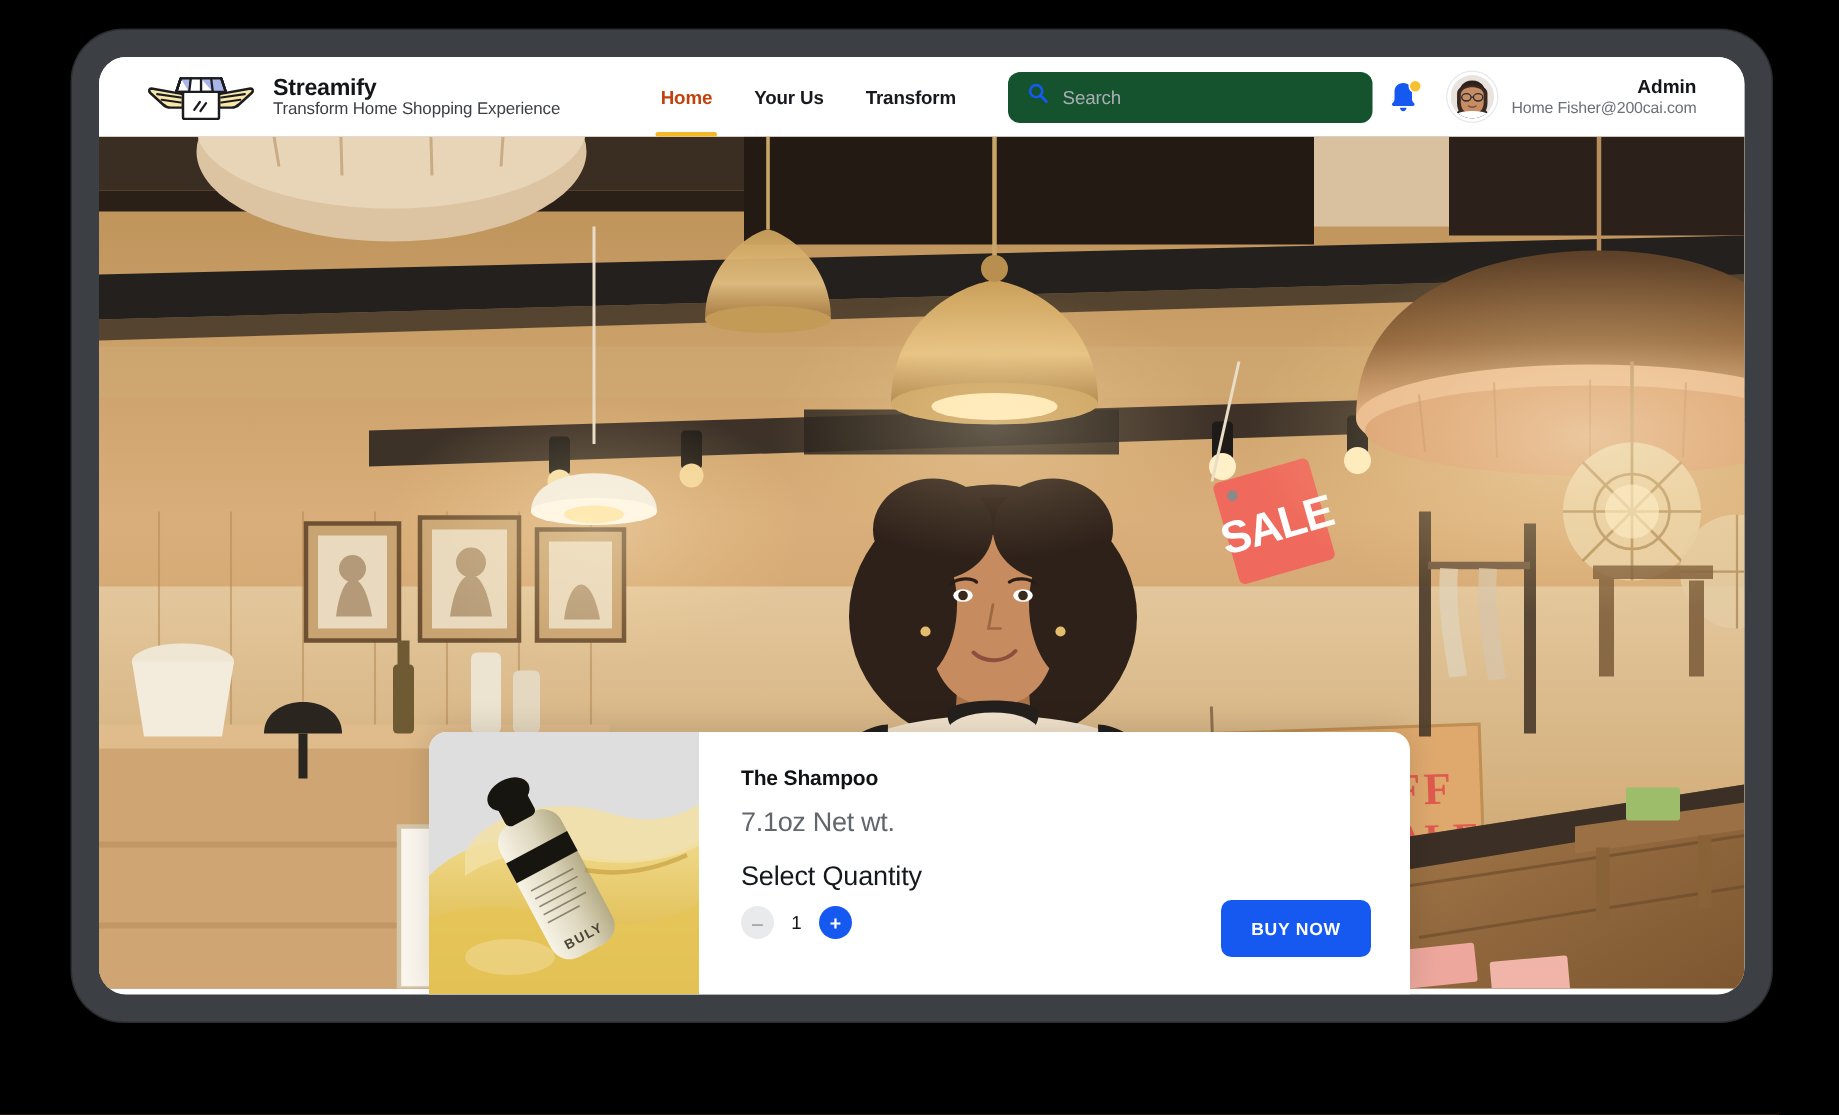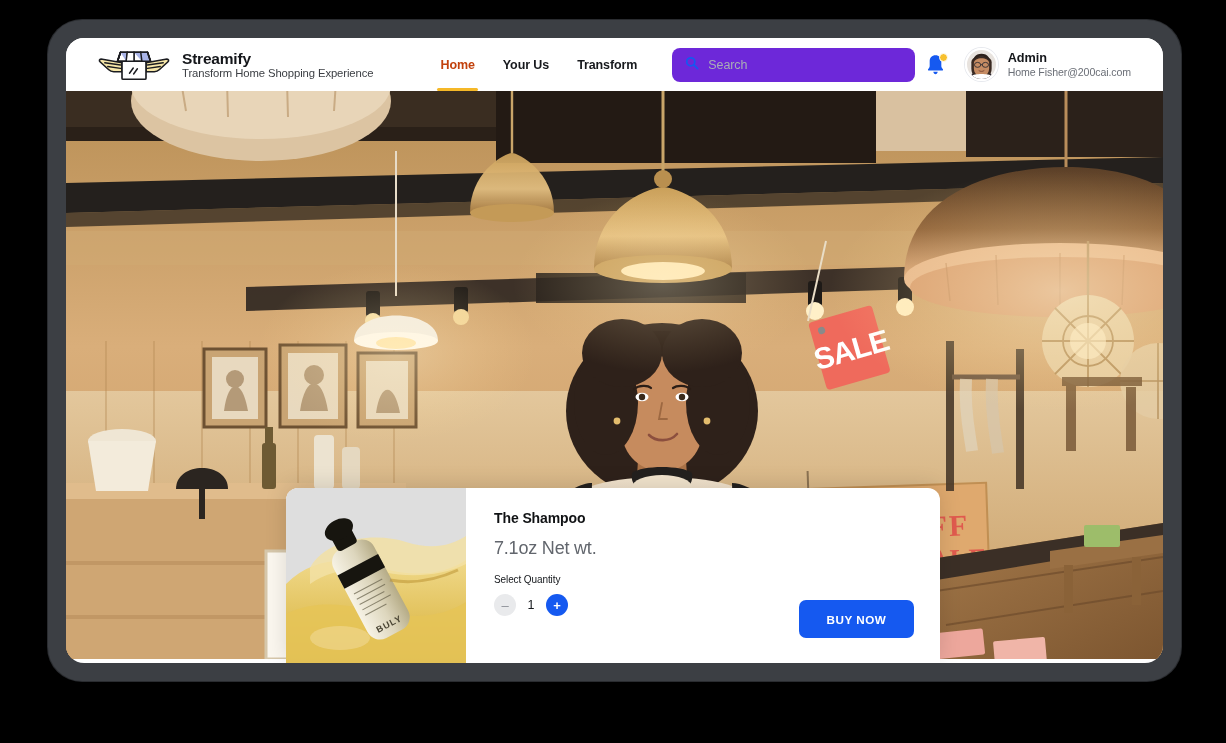--- a/index.html
+++ b/index.html
@@ -55,40 +55,40 @@
   .nav-item.active { color: #c2410c; }
   .nav-item.active::after {
     content: ""; position: absolute;
     left: -2px; right: -2px; bottom: -15px;
     height: 3px; background: #f5b828; border-radius: 2px;
   }
 
   .search-box {
     margin-left: 34px;
     width: 243px; height: 34px;
-    background: #6d28d9;
+    background: #14532d;
     border-radius: 8px;
     display: flex; align-items: center;
     gap: 9px; padding: 0 13px;
   }
   .search-icon { flex: 0 0 auto; display:block; }
   .search-placeholder { font-size: 12.5px; color: #a9adb6; letter-spacing: -0.1px; }
 
   .header-right {
     margin-left: auto;
     display: flex; align-items: center; gap: 18px;
     padding-right: 12px;
   }
   .bell-wrap { position: relative; width: 22px; height: 24px; cursor: pointer; }
   .bell-dot {
     position: absolute; right: -1px; top: 0px;
     width: 9px; height: 9px; border-radius: 50%;
     background: #f7c02e; border: 1.5px solid #fff;
   }
-  .user-block { display: flex; align-items: center; gap: 10px; cursor: pointer; }
+  .user-block { display: flex; align-items: center; gap: 10px; cursor: pointer; text-align: right; }
   .avatar {
     width: 33px; height: 33px; border-radius: 50%;
     overflow: hidden; flex: 0 0 auto;
     border: 2px solid #ffffff;
     box-shadow: 0 0 0 1px #e7e9ee;
   }
   .user-meta { line-height: 1.2; }
   .user-name { font-size: 12.7px; font-weight: bold; color: #14161a; }
   .user-email { font-size: 10.6px; color: #6b6f77; letter-spacing: -0.1px; }
 
@@ -123,35 +123,35 @@
   .card-thumb svg { display:block; width:100%; height:100%; }
   .card-body {
     flex: 1 1 auto;
     position: relative;
     padding: 22px 26px 0 28px;
     border-radius: 21px;
   }
   .p-title { font-size: 14px; font-weight: bold; color: #101214; letter-spacing: -0.1px; }
   .p-sub { font-size: 18px; color: #62666d; margin-top: 12px; letter-spacing: -0.2px; }
   .p-price { font-size: 18.5px; font-weight: bold; color: #101214; margin-top: 11px; letter-spacing: -0.3px; }
-  .q-label { font-size: 10px; color: #15181c; margin-top: 15px; letter-spacing: -0.1px; }
+  .q-label { font-size: 18px; color: #15181c; margin-top: 15px; letter-spacing: -0.1px; }
   .q-row { display: flex; align-items: center; gap: 11px; margin-top: 9px; }
   .q-btn {
     width: 22px; height: 22px; border-radius: 50%;
     display: flex; align-items: center; justify-content: center;
     font-size: 13px; line-height: 1; cursor: pointer; border: none;
     font-family: "Liberation Sans", sans-serif;
   }
   .q-minus { background: #e9eaec; color: #8b8f96; }
   .q-plus  { background: #1559f0; color: #ffffff; font-weight: bold; }
   .q-value { font-size: 12.5px; color: #15181c; min-width: 8px; text-align: center; }
 
   .buy-btn {
     position: absolute; right: 26px; bottom: 25px;
-    width: 115px; height: 38px;
+    width: 100px; height: 38px;
     background: #1559f0; color: #fff;
     border: none; border-radius: 7px;
     font-size: 11.7px; font-weight: bold; letter-spacing: 0.5px;
     cursor: pointer;
     font-family: "Liberation Sans", sans-serif;
   }
 </style>
 </head>
 <body>
 

